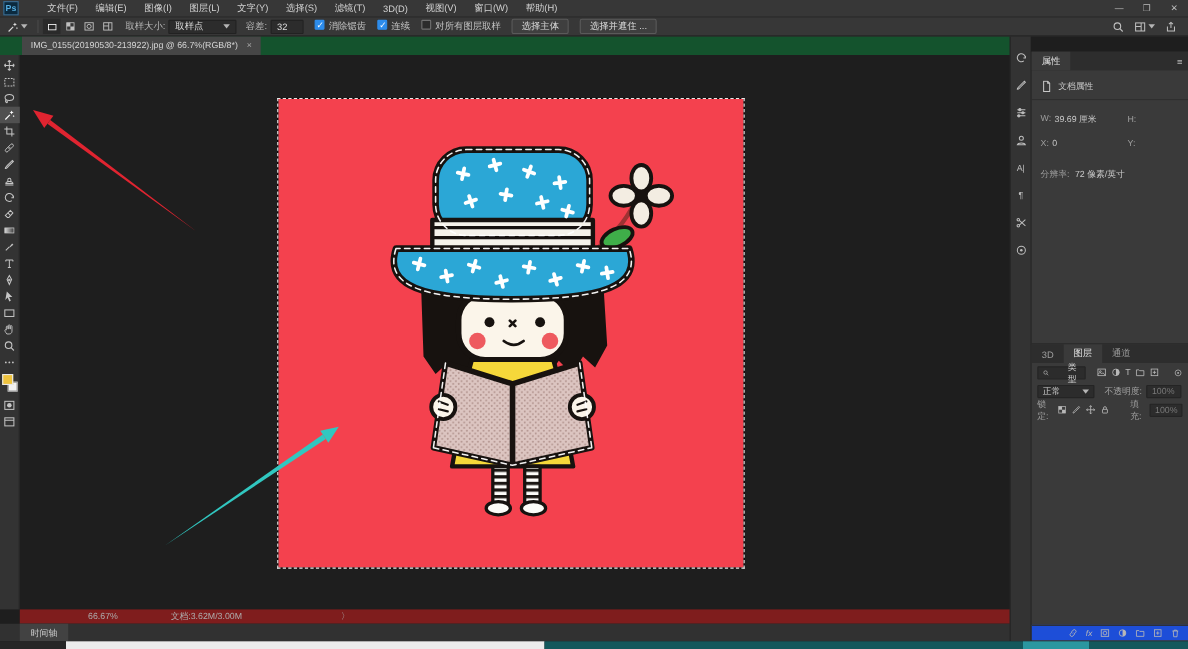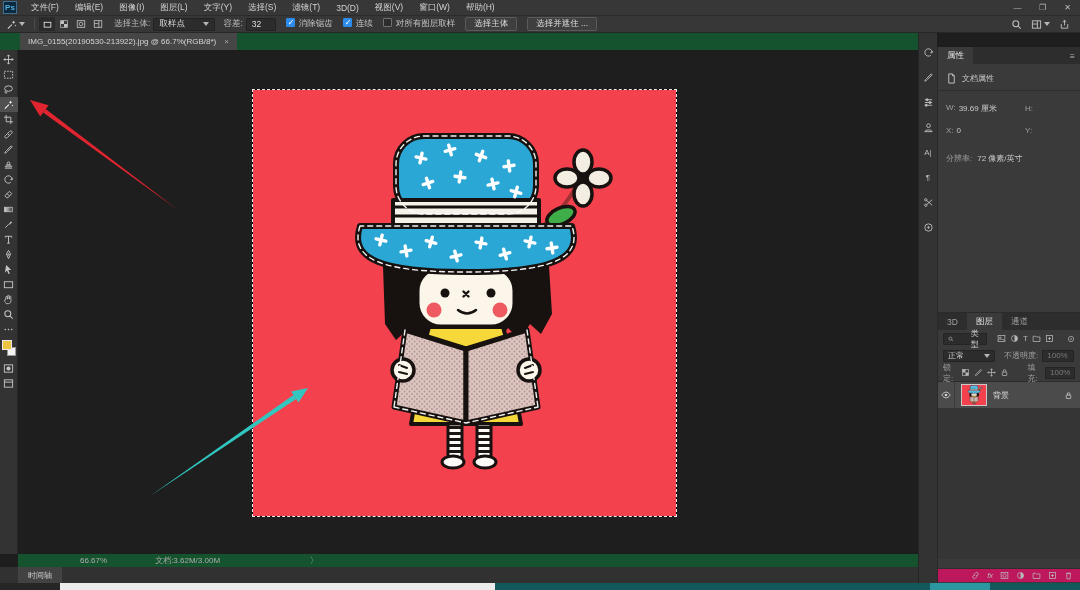--- a/index.html
+++ b/index.html
@@ -1,20 +1,20 @@
 <!DOCTYPE html>
 <html><head>
 <meta charset="utf-8">
 <style>
 * { margin:0; padding:0; box-sizing:border-box; }
 html,body { width:1080px; height:590px; overflow:hidden; }
 body { position:relative; background:#1e1e1e; font-family:"Liberation Sans",sans-serif; color:#c8c8c8; }
 svg.ic { width:11px; height:11px; display:block; }
 .titlebar { position:absolute; left:0; top:0; width:1080px; height:15px; background:#373737; display:flex; align-items:center; font-size:8.5px; z-index:6; }
-.logo { width:14px; height:13px; margin:0 6px 0 3px; background:#0b2a3f; color:#56aee0; font-size:8px; font-weight:bold; display:flex; align-items:center; justify-content:center; border:1px solid #3e6e93; }
+.logo { width:14px; height:13px; margin:0 18px 0 3px; background:#0b2a3f; color:#56aee0; font-size:8px; font-weight:bold; display:flex; align-items:center; justify-content:center; border:1px solid #3e6e93; }
 .menu-item { padding:0 8px; color:#d2d2d2; }
 .win-controls { margin-left:auto; display:flex; }
 .win-btn { width:25px; text-align:center; color:#bdbdbd; font-size:8px; }
 .optionsbar { position:absolute; left:0; top:15px; width:1080px; height:18px; background:#373737; border-top:1px solid #2c2c2c; border-bottom:1px solid #272727; display:flex; align-items:center; font-size:8.5px; z-index:6; }
 .ob-tool { display:flex; align-items:center; gap:2px; padding:0 5px 0 6px; color:#ddd; }
 .caret { width:0; height:0; border-left:3px solid transparent; border-right:3px solid transparent; border-top:4px solid #b5b5b5; display:inline-block; }
 .ob-sep { width:1px; height:12px; background:#4a4a4a; margin:0 4px; }
 .mode-group { display:flex; gap:1px; }
 .mode-btn { width:16px; height:14px; display:flex; align-items:center; justify-content:center; color:#c0c0c0; }
 .mode-btn.active { background:#2a2a2a; color:#fff; }
@@ -55,22 +55,22 @@
 .mini-box { background:#2c2c2c; border:1px solid #242424; border-radius:1px; height:12px; display:flex; align-items:center; gap:17px; padding:0 4px; color:#cfcfcf; }
 .mini-box.dis { color:#7a7a7a; }
 .lab { color:#9f9f9f; }
 .fic { color:#b8b8b8; display:flex; align-items:center; }
 .layer-list { background:#353535; height:178px; border-top:1px solid #2c2c2c; }
 .layer-row { display:flex; align-items:center; height:26px; background:#4b4b4b; }
 .eye-box { width:17px; align-self:stretch; display:flex; align-items:center; justify-content:center; border-right:1px solid #3a3a3a; color:#d0d0d0; }
 .thumb { width:26px; height:22px; margin:0 6px 0 6px; border:1px solid #c9c9c9; background:#f4414e; }
 .layer-name { color:#e0e0e0; flex:1; }
 .layer-lock { padding-right:7px; color:#cfcfcf; }
-.layers-footer { position:absolute; bottom:1px; left:0; right:0; height:14px; display:flex; align-items:center; justify-content:flex-end; gap:7px; padding-right:7px; color:#9f9f9f; background:#be185d; border-top:1px solid #2e2e2e; }
-.statusbar { position:absolute; left:18px; top:554px; width:900px; height:13px; background:#14532d; display:flex; align-items:center; font-size:8px; color:#adadad; z-index:4; }
+.layers-footer { position:absolute; bottom:1px; left:0; right:0; height:14px; display:flex; align-items:center; justify-content:flex-end; gap:7px; padding-right:7px; color:#9f9f9f; background:#1d4ed8; border-top:1px solid #2e2e2e; }
+.statusbar { position:absolute; left:18px; top:554px; width:900px; height:13px; background:#7f1d1d; display:flex; align-items:center; font-size:8px; color:#adadad; z-index:4; }
 .timelinerow { position:absolute; left:0; top:567px; width:918px; height:16px; background:#313131; display:flex; align-items:stretch; z-index:4; }
 .tl-tab { margin-left:18px; background:#424242; display:flex; align-items:center; padding:0 10px; font-size:8px; color:#cfcfcf; }
 .bottomstrip { position:absolute; left:0; top:583px; width:1080px; height:7px; z-index:7; }
 .bs-seg { position:absolute; top:0; height:7px; }
 .arrows { position:absolute; left:0; top:0; width:1080px; height:590px; z-index:20; pointer-events:none; }
 </style>
 </head>
 <body>
 
 <svg width="0" height="0" style="position:absolute">
@@ -378,21 +378,21 @@
         <svg class="ic" style="width:10px;height:10px">
           <use href="#ic-mask"></use>
         </svg>
       </span>
     <span class="mode-btn">
         <svg class="ic" style="width:10px;height:10px">
           <use href="#ic-grid"></use>
         </svg>
       </span>
   </div>
-  <span class="ob-label">选择主体:</span>
+  <span class="ob-label">取样大小:</span>
   <div class="dropdown" style="width:62px">
     <span>取样点</span>
     <span class="caret" style="margin-left:auto"></span>
   </div>
   <span class="ob-label">容差:</span>
   <div class="num-field">32</div>
   <span class="cb-wrap">
     <span class="cb checked"></span>
     <span>消除锯齿</span>
   </span>
@@ -689,38 +689,20 @@
     <span class="fic">
         <svg class="ic" style="width:9px;height:9px">
           <use href="#ic-lock"></use>
         </svg>
       </span>
     <span class="lab" style="margin-left:15px">填充:</span>
     <div class="mini-box dis" style="width:30px">
       <span>100%</span>
     </div>
   </div>
-  <div class="layer-list">
-    <div class="layer-row">
-      <span class="eye-box">
-          <svg class="ic" style="width:10px;height:10px">
-            <use href="#ic-eye"></use>
-          </svg>
-        </span>
-      <span class="thumb"><svg width="24" height="20" viewBox="0 0 423 426" preserveAspectRatio="xMidYMid slice">
-            <use href="#girl-art"></use>
-          </svg></span>
-      <span class="layer-name">背景</span>
-      <span class="layer-lock">
-          <svg class="ic" style="width:9px;height:9px">
-            <use href="#ic-lock"></use>
-          </svg>
-        </span>
-    </div>
-  </div>
   <div class="layers-footer">
     <span class="fic">
         <svg class="ic" style="width:9px;height:9px">
           <use href="#ic-link"></use>
         </svg>
       </span>
     <span class="fic" style="font-size:7.5px;font-style:italic">fx</span>
     <span class="fic">
         <svg class="ic" style="width:9px;height:9px">
           <use href="#ic-mask"></use>

